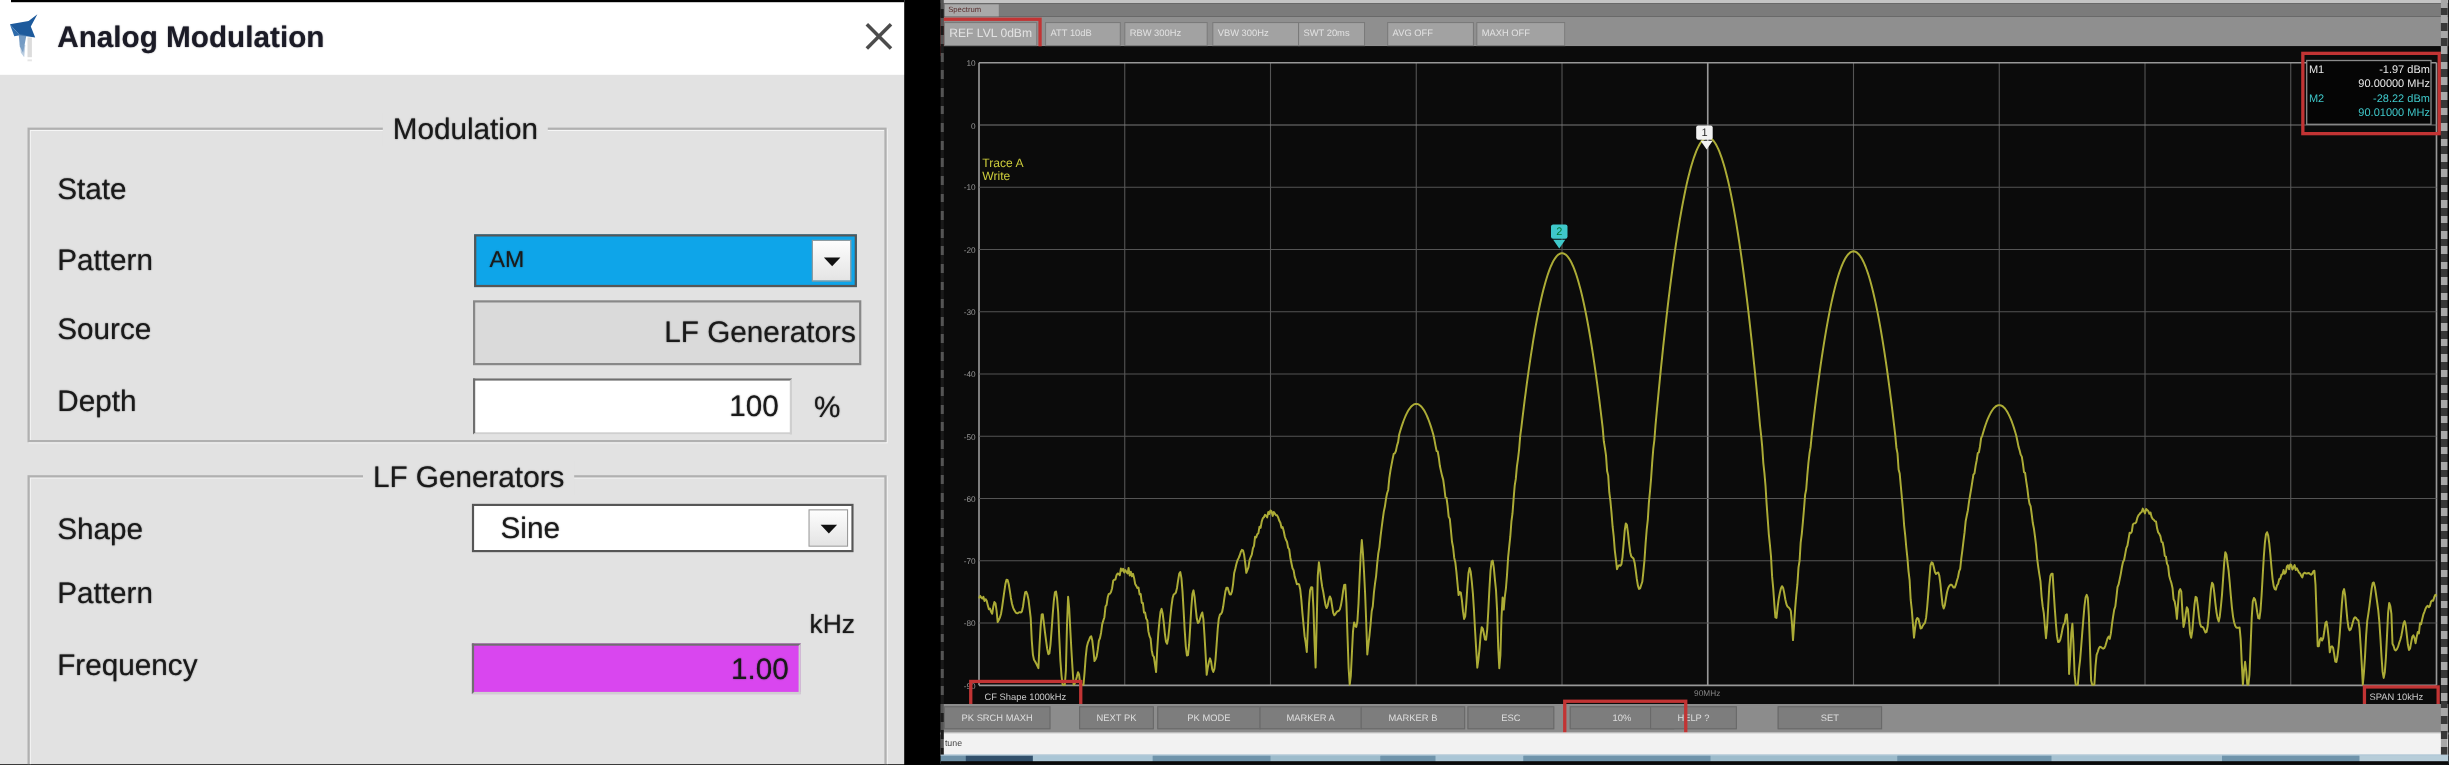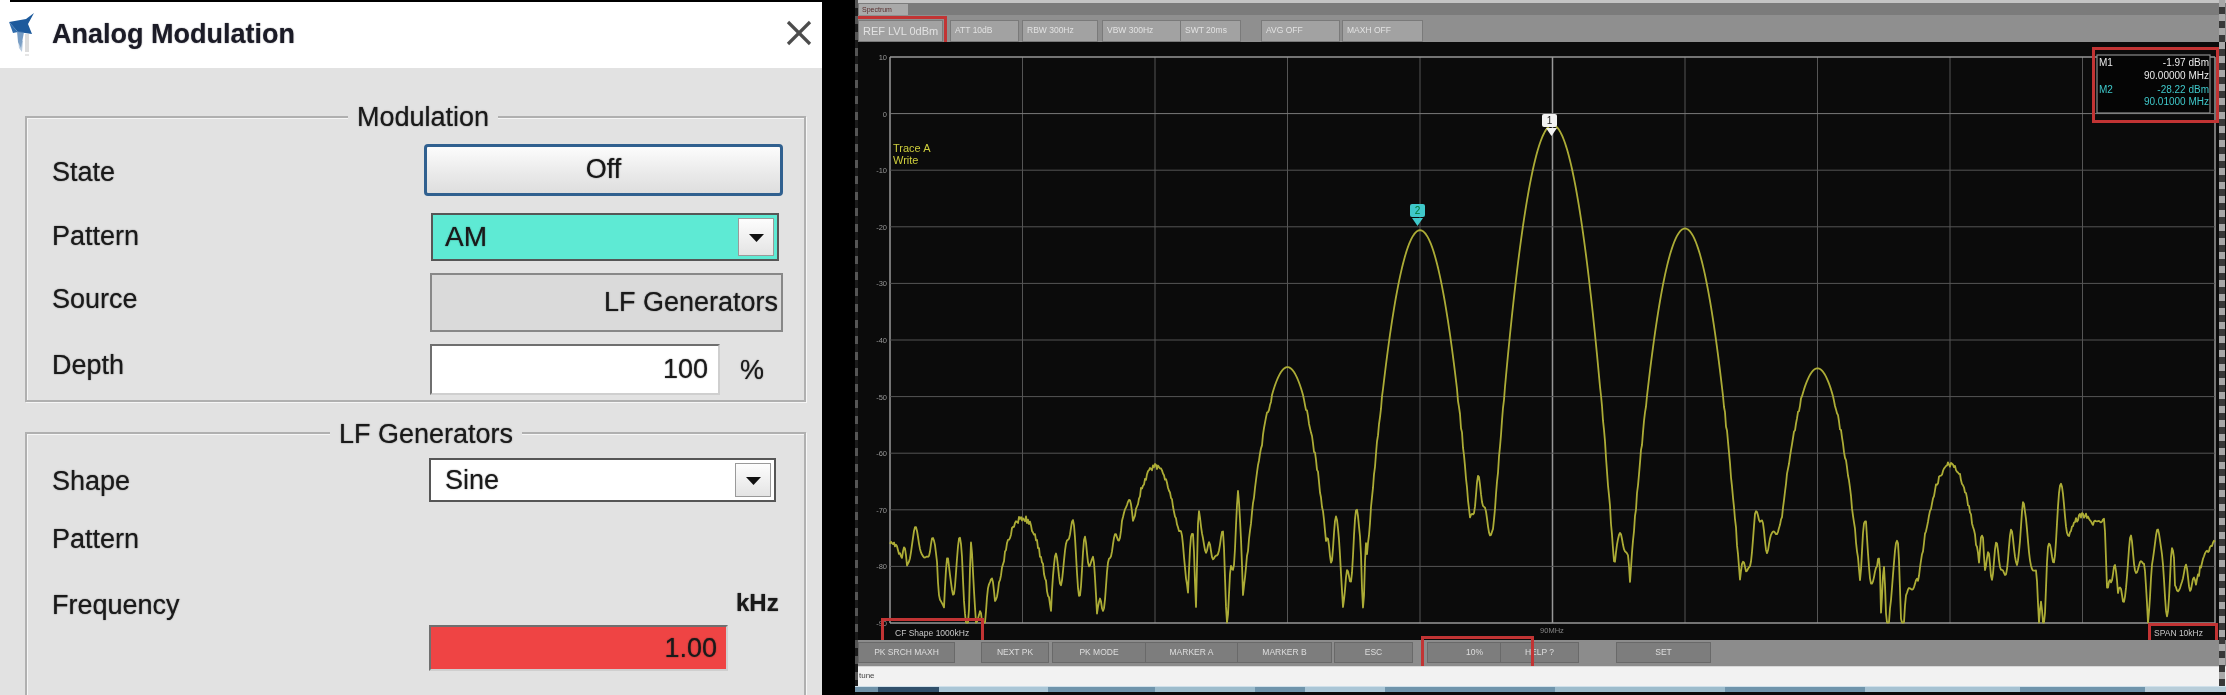--- a/index.html
+++ b/index.html
@@ -28,55 +28,54 @@
   <div class="abs" style="left:52px;top:19px;font-size:27px;font-weight:bold;color:#1b1b26;text-shadow:0 0 1.2px rgba(27,27,38,.65);">Analog Modulation</div>
   <svg class="abs" style="left:785px;top:19px;" width="28" height="28" viewBox="0 0 28 28">
     <line x1="3" y1="3" x2="25" y2="25" stroke="#4c4c4c" stroke-width="3.2"></line>
     <line x1="25" y1="3" x2="3" y2="25" stroke="#4c4c4c" stroke-width="3.2"></line>
   </svg>
 
   <div class="abs" style="left:25px;top:116px;width:777px;height:282px;border:2px solid #b0b0b0;box-shadow:inset 1px 1px 0 #f6f6f6, 1px 1px 0 #f6f6f6;"></div>
   <div class="lbl" style="left:348px;top:102px;background:#e2e2e2;padding:0 9px;">Modulation</div>
 
   <div class="lbl" style="left:52px;top:157px;">State</div>
-  <div class="abs" style="left:424px;top:144px;width:353px;height:46px;background:linear-gradient(#fcfcfc,#ececec 50%,#dedede);border:3px solid #30608f;border-radius:4px;font-size:27px;color:#161616;text-align:center;line-height:44px;text-shadow:0 0 1.2px rgba(20,20,20,.8);">Off</div>
 
   <div class="lbl" style="left:52px;top:221px;">Pattern</div>
-  <div class="abs" style="left:431px;top:213px;width:344px;height:44px;background:#5eead4;border:2px solid #565656;font-size:28px;color:#1a1a1a;line-height:44px;text-shadow:0 0 1.2px rgba(25,25,25,.8);">
+  <div class="abs" style="left:431px;top:213px;width:344px;height:44px;background:#0ea5e9;border:2px solid #565656;font-size:21px;color:#1a1a1a;line-height:44px;text-shadow:0 0 1.2px rgba(25,25,25,.8);">
      <span style="padding-left:12px;">AM</span>
      <div class="abs" style="right:3px;top:3px;bottom:3px;width:34px;background:linear-gradient(#fdfdfd,#e4e4e4);border:1px solid #9a9a9a;"></div>
      <svg class="abs" style="right:12px;top:17px;" width="17" height="11" viewBox="0 0 17 11">
         <polygon points="1,2 16,2 8.5,10" fill="#111"></polygon>
       </svg>
   </div>
 
   <div class="lbl" style="left:52px;top:284px;">Source</div>
   <div class="abs" style="left:430px;top:273px;width:349px;height:55px;background:#dadada;border:2px solid #888;font-size:27px;color:#1a1a1a;text-align:right;line-height:55px;text-shadow:0 0 1.2px rgba(25,25,25,.8);"><span style="padding-right:3px;">LF Generators</span></div>
 
   <div class="lbl" style="left:52px;top:350px;">Depth</div>
   <div class="abs" style="left:430px;top:344px;width:286px;height:47px;background:#fff;border-style:solid;border-width:2px;border-color:#6f6f6f #cfcfcf #cfcfcf #6f6f6f;font-size:27px;color:#1a1a1a;text-align:right;line-height:47px;text-shadow:0 0 1.2px rgba(25,25,25,.8);"><span style="padding-right:10px;">100</span></div>
   <div class="lbl" style="left:740px;top:355px;">%</div>
 
   <div class="abs" style="left:25px;top:432px;width:777px;height:290px;border:2px solid #b0b0b0;box-shadow:inset 1px 1px 0 #f6f6f6, 1px 1px 0 #f6f6f6;"></div>
   <div class="lbl" style="left:330px;top:419px;background:#e2e2e2;padding:0 9px;">LF Generators</div>
 
   <div class="lbl" style="left:52px;top:466px;">Shape</div>
   <div class="abs" style="left:429px;top:458px;width:343px;height:40px;background:#fff;border:2px solid #565656;font-size:27px;color:#1a1a1a;line-height:40px;text-shadow:0 0 1.2px rgba(25,25,25,.8);">
-     <span style="padding-left:14px;">Sine</span>
+     <span style="padding-left:24px;">Sine</span>
      <div class="abs" style="right:3px;top:3px;bottom:3px;width:34px;background:linear-gradient(#fdfdfd,#e4e4e4);border:1px solid #9a9a9a;"></div>
      <svg class="abs" style="right:12px;top:15px;" width="17" height="11" viewBox="0 0 17 11">
         <polygon points="1,2 16,2 8.5,10" fill="#111"></polygon>
       </svg>
   </div>
 
   <div class="lbl" style="left:52px;top:524px;">Pattern</div>
 
   <div class="lbl" style="left:52px;top:590px;">Frequency</div>
-  <div class="abs" style="left:429px;top:585px;width:295px;height:42px;background:#ef4444;border-style:solid;border-width:2px;border-color:#6f6f6f #cfcfcf #cfcfcf #6f6f6f;font-size:27px;color:#1a1a1a;text-align:right;line-height:42px;text-shadow:0 0 1.2px rgba(25,25,25,.8);margin-top:40px;"><span style="padding-right:9px;">1.00</span></div>
-  <div class="lbl" style="left:736px;top:589px;font-size:24px;font-weight:bold;">kHz</div>
+  <div class="abs" style="left:429px;top:585px;width:295px;height:42px;background:#d946ef;border-style:solid;border-width:2px;border-color:#6f6f6f #cfcfcf #cfcfcf #6f6f6f;font-size:27px;color:#1a1a1a;text-align:right;line-height:42px;text-shadow:0 0 1.2px rgba(25,25,25,.8);"><span style="padding-right:9px;">1.00</span></div>
+  <div class="lbl" style="left:736px;top:554px;font-size:24px;">kHz</div>
 </div>
 
 <div id="sa">
   <div class="abs" style="left:0;top:0;width:1371px;height:3px;background:#c4c4c4;"></div>
   <div class="abs" style="left:0;top:3px;width:1371px;height:12px;background:#7b7b7b;"></div>
   <div class="abs" style="left:4px;top:4px;width:49px;height:11px;background:#a9a9a9;"></div>
   <div class="sm" style="left:7px;top:6px;font-size:7px;color:#5a3030;">Spectrum</div>
   <div class="abs" style="left:0;top:15px;width:1371px;height:27px;background:#8f8f8f;"></div>
   <div class="abs" style="left:3px;top:20px;width:83px;height:20px;background:#a2a2a2;border:1px solid #7a7a7a;"></div>
   <div class="sm" style="left:8px;top:25px;font-size:11px;color:#e2e2e2;">REF LVL 0dBm</div>

